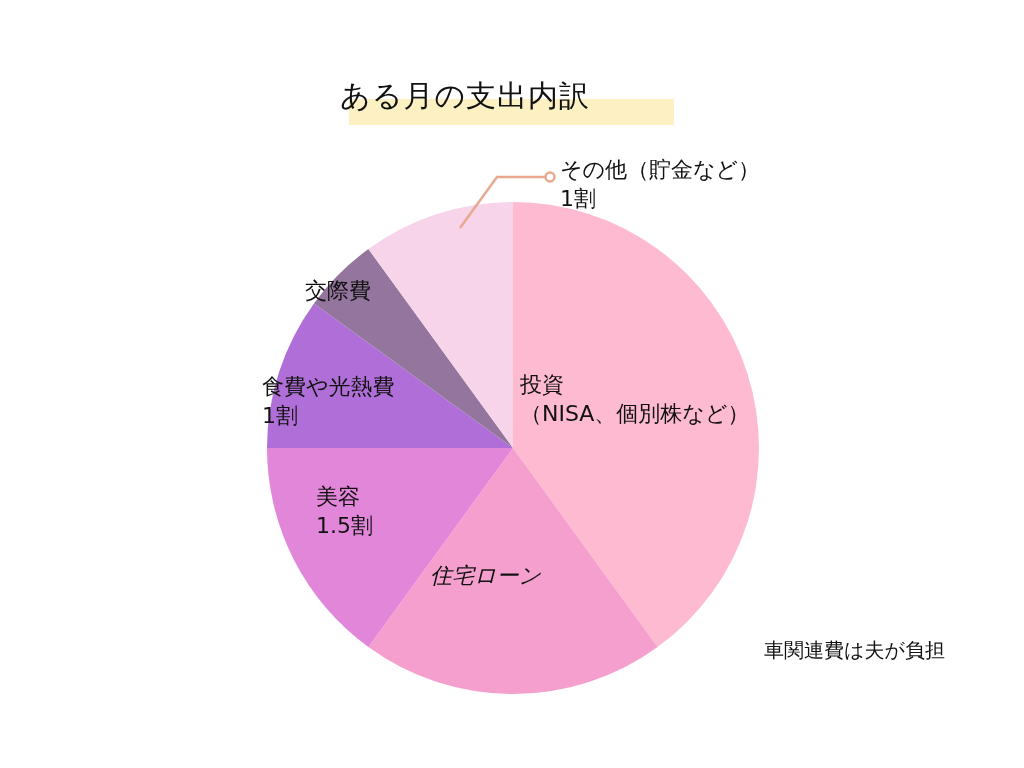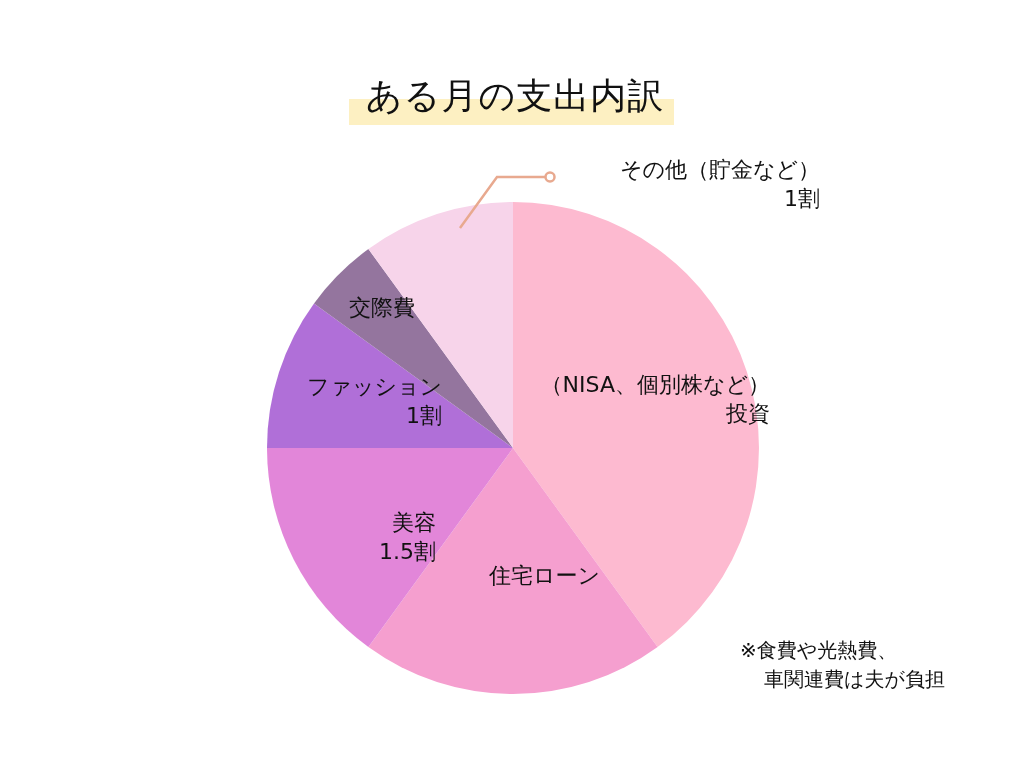--- a/index.html
+++ b/index.html
@@ -1,22 +1,22 @@
 <!DOCTYPE html>
 <html><head>
 <meta charset="utf-8">
 <style>
   html, body { margin:0; padding:0; background:#ffffff; }
   body { width:1024px; height:768px; position:relative; overflow:hidden;
          font-family:"DejaVu Sans","Liberation Sans",sans-serif; color:#111; }
   .title-bar { position:absolute; left:349px; top:99px; width:325px; height:26px; background:#fdf0c2; }
-  .title { position:absolute; left:340px; top:74px; width:350px; text-align:center;
-           font-size:36px; line-height:44px; letter-spacing:1px; }
+  .title { position:absolute; left:340px; top:74px; width:350px; text-align:left;
+           font-size:30px; line-height:44px; letter-spacing:1px; }
   svg.pie { position:absolute; left:0; top:0; }
-  .lbl { position:absolute; text-align:right; font-size:22px; line-height:29px; white-space:nowrap; }
+  .lbl { position:absolute; text-align:left; font-size:22px; line-height:29px; white-space:nowrap; }
   .note { position:absolute; left:740px; top:636px; font-size:20px; line-height:29px; white-space:nowrap; }
   .note .l2 { padding-left:24px; display:block; }
 </style>
 </head>
 <body>
 
 <div class="title-bar"></div>
 <div class="title">ある月の支出内訳</div>
 
 <svg class="pie" width="1024" height="768" viewBox="0 0 1024 768">
@@ -24,43 +24,42 @@
   <path d="M513,448 L657.6,647 A246,246 0 0 1 368.4,647 Z" fill="#f59fcf"></path>
   <path d="M513,448 L368.4,647 A246,246 0 0 1 267,448 Z" fill="#e286d9"></path>
   <path d="M513,448 L267,448 A246,246 0 0 1 314,303.4 Z" fill="#b06fd8"></path>
   <path d="M513,448 L314,303.4 A246,246 0 0 1 368.4,249 Z" fill="#94759e"></path>
   <path d="M513,448 L368.4,249 A246,246 0 0 1 513,202 Z" fill="#f7d4ea"></path>
   <polyline points="460,228 497,177 546,177" fill="none" stroke="#e8a98f" stroke-width="2.5"></polyline>
   <circle cx="550" cy="177" r="4.5" fill="#ffffff" stroke="#e8a98f" stroke-width="2.5"></circle>
 </svg>
 
 <div class="lbl" style="left:520px; top:370px; width:250px;">
+  <div>投資</div>
   <div>（NISA、個別株など）</div>
-  <div>投資</div>
 </div>
 
-<div class="lbl" style="left:430px; top:561px; width:170px;">
+<div class="lbl" style="left:430px; top:561px; width:170px;font-style:italic;">
   <div>住宅ローン</div>
 </div>
 
-<div class="lbl" style="left:316px; top:508px; width:120px;">
+<div class="lbl" style="left:316px; top:482px; width:120px;">
   <div>美容</div>
   <div>1.5割</div>
 </div>
 
 <div class="lbl" style="left:262px; top:372px; width:180px;">
-  <div>ファッション</div>
+  <div>食費や光熱費</div>
   <div>1割</div>
 </div>
 
-<div class="lbl" style="left:305px; top:293px; width:110px;">
+<div class="lbl" style="left:305px; top:276px; width:110px;">
   <div>交際費</div>
 </div>
 
 <div class="lbl" style="left:560px; top:155px; width:260px;">
   <div>その他（貯金など）</div>
   <div>1割</div>
 </div>
 
 <div class="note">
-  <span>※食費や光熱費、</span>
   <span class="l2">車関連費は夫が負担</span>
 </div>
 
 </body></html>

